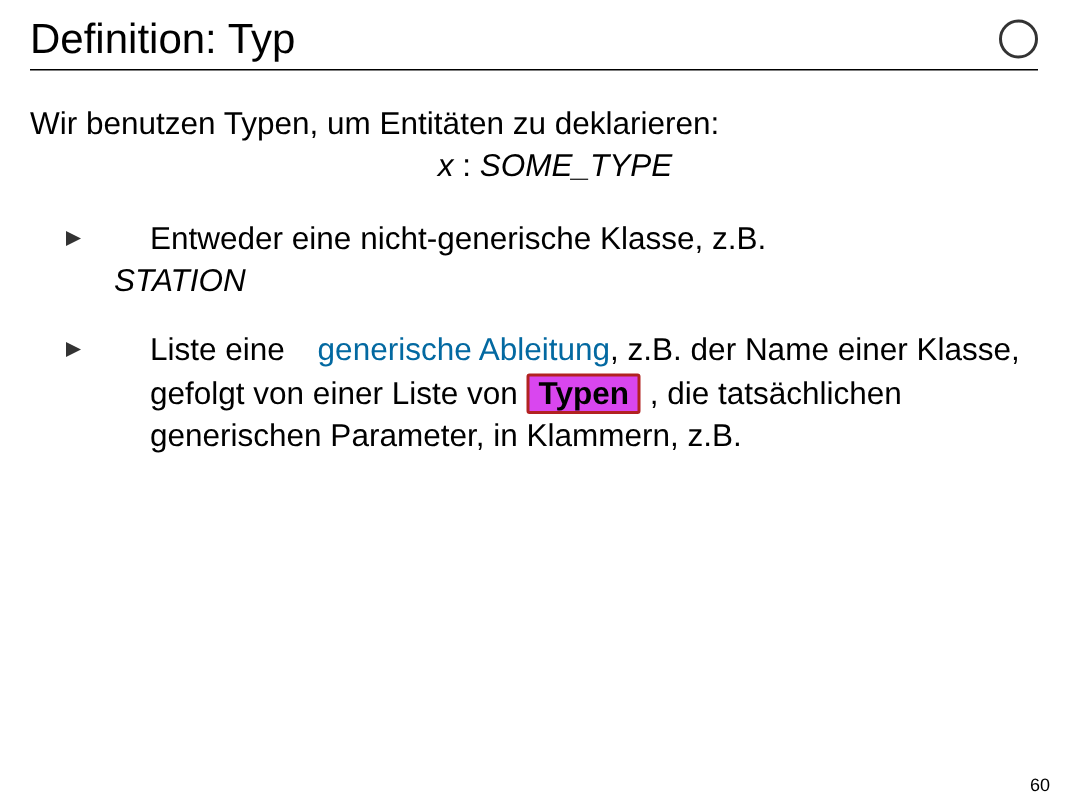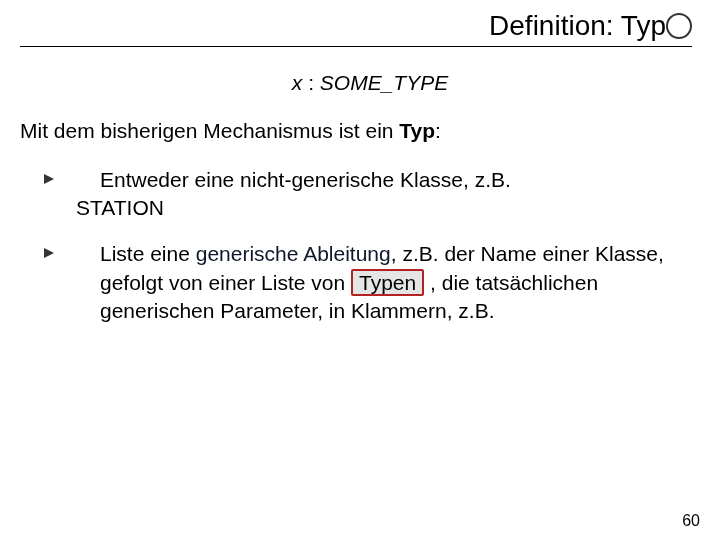--- a/index.html
+++ b/index.html
@@ -15,21 +15,21 @@
   }
   .slide {
     padding: 10px 28px 0 20px;
     box-sizing: border-box;
     width: 100%;
     height: 100%;
     position: relative;
   }
   .title-row {
     display: flex;
-    justify-content: flex-end;
+    justify-content: space-between;
     align-items: center;
     border-bottom: 1px solid #000;
     padding-bottom: 4px;
     margin-bottom: 22px;
   }
   .title {
     font-size: 28px;
     font-weight: normal;
   }
   .logo {
@@ -66,63 +66,63 @@
   .bullet-arrow {
     flex: 0 0 auto;
     margin-right: 6px;
     margin-top: 6px;
   }
   .bullet-text {
     flex: 1 1 auto;
   }
   .code-indent {
     padding-left: 56px;
+    font-style: italic;
   }
   .code-indent2 {
     padding-left: 44px;
     font-style: italic;
   }
-  .gen-deriv { color: #0f172a; }
+  .gen-deriv { color: #0369a1; margin-left: 16px; }
   .highlight-box {
     border: 2px solid #b22222;
-    background: #e5e5e5;
+    background: #d946ef;
     padding: 0 6px;
     border-radius: 2px;
     display: inline-block;
     line-height: 1.1;
+    font-weight: bold;
   }
   .page-num {
     position: absolute;
     bottom: 10px;
     right: 20px;
-    font-size: 16px;
+    font-size: 12px;
   }
   svg.arrow { width: 14px; height: 14px; display: block; }
 </style>
 </head>
 <body>
 
 <div class="slide">
   <div class="title-row">
     <div class="title">Definition: Typ</div>
     <div class="logo">
       <span></span>
     </div>
   </div>
 
   <div class="body">
     <div class="para">
+      <div>Wir benutzen Typen, um Entitäten zu deklarieren:</div>
       <div class="indent1 italic">
         <span>x</span><span style="font-style:normal"> : </span><span>SOME_TYPE</span>
       </div>
     </div>
 
-    <div class="para">
-      <span>Mit dem bisherigen Mechanismus ist ein </span><span class="bold">Typ</span><span>:</span>
-    </div>
 
     <div class="bullet-block">
       <div class="bullet-row">
         <span class="bullet-arrow">
           <svg class="arrow" viewBox="0 0 14 14">
               <polygon points="2,2 12,7 2,12" fill="#333"></polygon>
             </svg>
         </span>
         <span class="bullet-text">Entweder eine nicht-generische Klasse, z.B.</span>
       </div>

